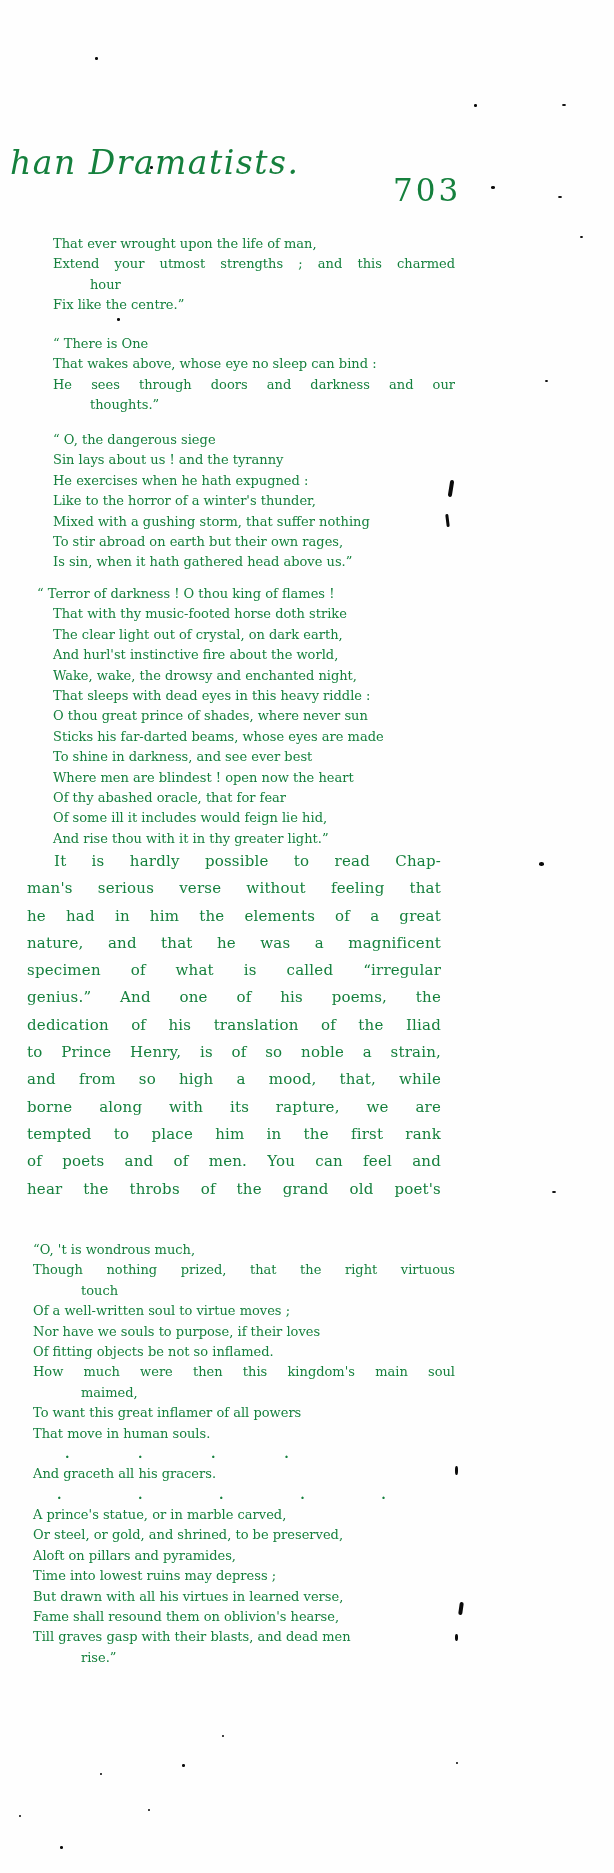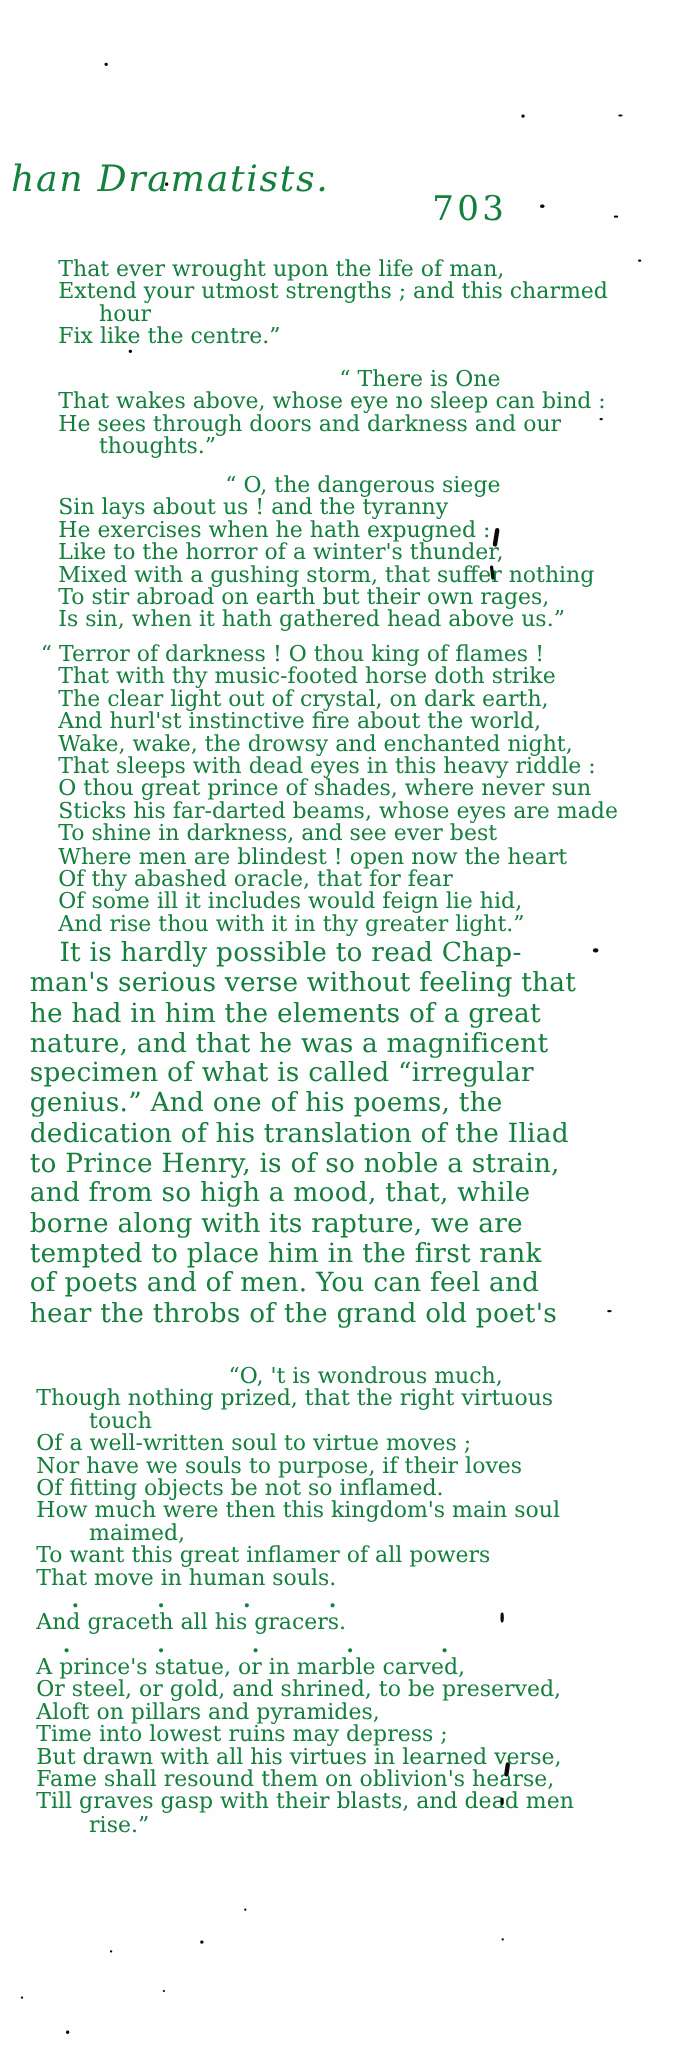--- a/index.html
+++ b/index.html
@@ -24,26 +24,26 @@
   }
   .page-number {
     position: absolute;
     left: 393px;
     top: 172px;
     font-size: 31px;
     letter-spacing: 3px;
   }
   .verse {
     position: absolute;
-    font-size: 20px;
+    font-size: 13px;
     line-height: 20.4px;
     white-space: nowrap;
   }
   .verse .ln { height: 20.4px; }
-  .verse .center { text-align: right; white-space: nowrap; }
+  .verse .center { text-align: left; white-space: nowrap; }
   .verse .indent { padding-left: 37px; }
   .verse .pad { padding-left: 16px; }
   .verse .jv { text-align: justify; text-align-last: justify; }
   .verse .it { }
   .verse .dots {
     font-weight: bold;
     word-spacing: 64px;
     padding-left: 32px;
     letter-spacing: 0;
   }
@@ -53,21 +53,21 @@
   .q4 { left: 37px; top: 584px; width: 418px; }
   .q5 { left: 33px; top: 1240px; width: 424px; }
   .q5 .jv { width: 422px; }
   .q5 .indent { padding-left: 48px; }
   .q5 .dots2 { word-spacing: 72px; padding-left: 24px; }
   .body-par {
     position: absolute;
     left: 27px;
     top: 852px;
     width: 414px;
-    font-size: 24px;
+    font-size: 15px;
     letter-spacing: 0.2px;
   }
   .body-par .pl {
     height: 27.3px;
     white-space: nowrap;
     text-align: justify;
     text-align-last: justify;
   }
   .body-par .first { text-indent: 27px; }
   .body-par .last { text-align-last: left; }

